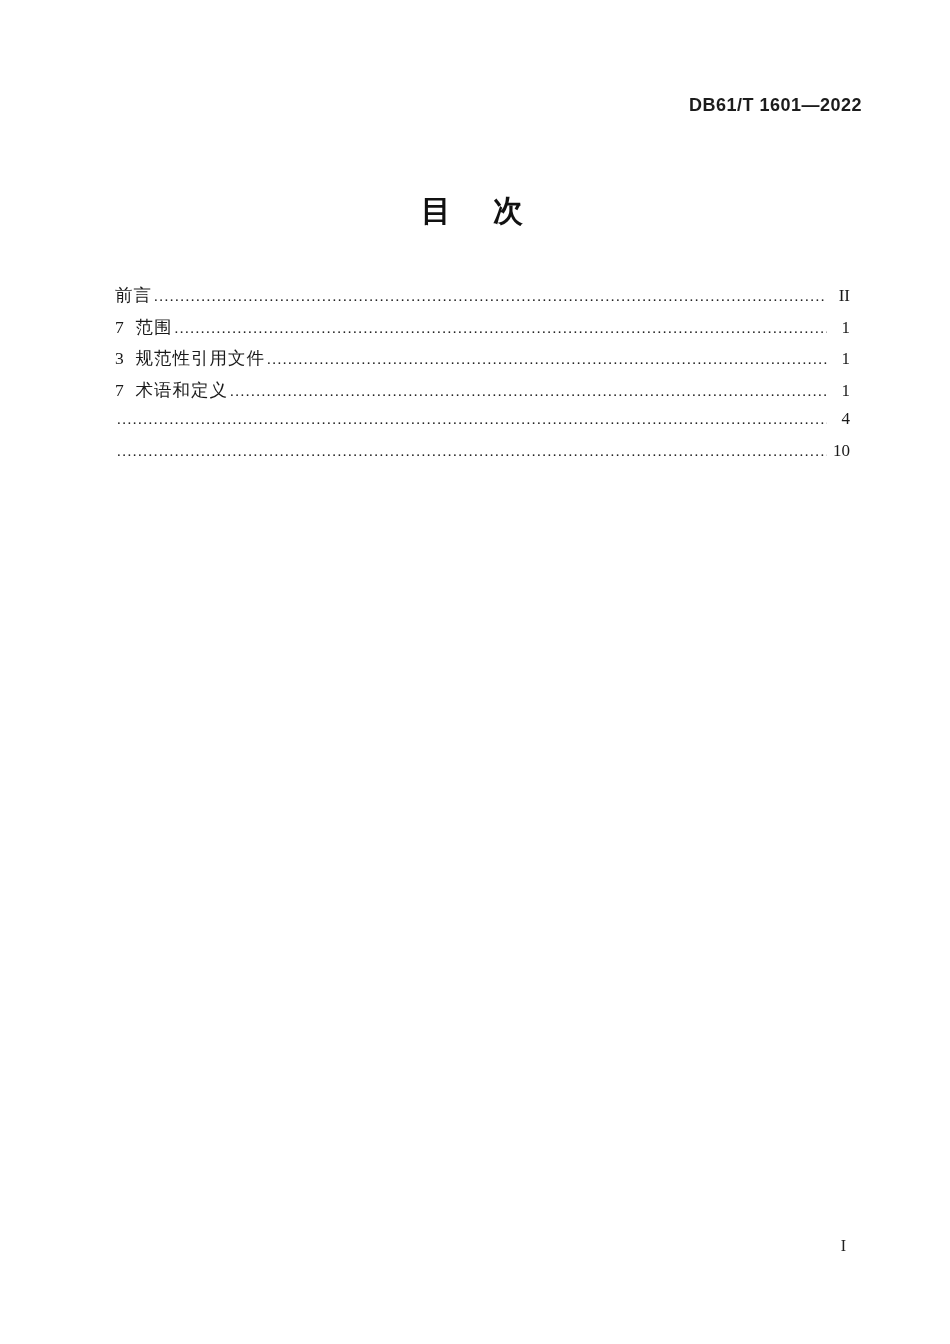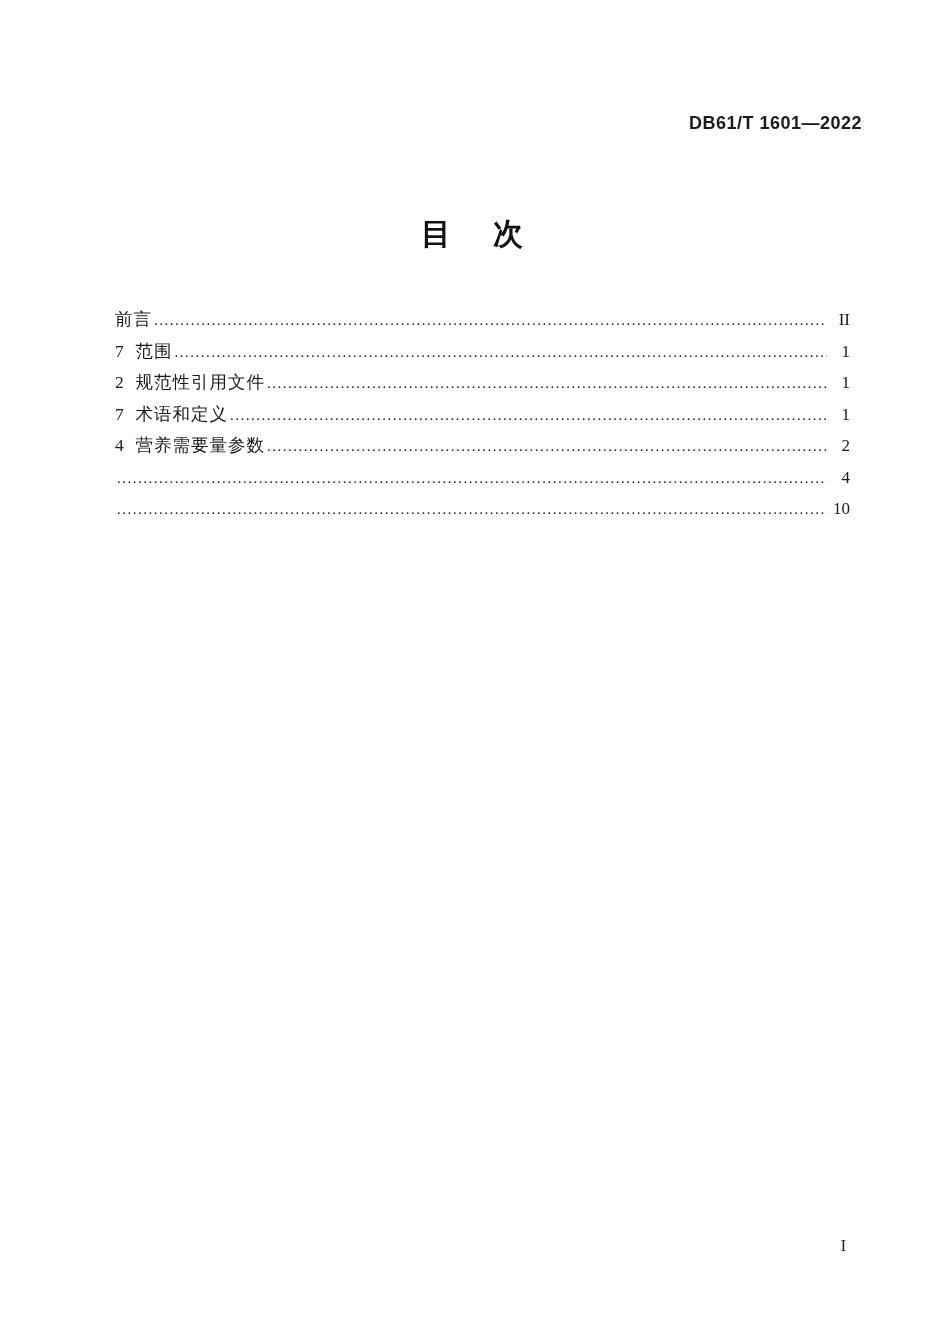--- a/index.html
+++ b/index.html
@@ -12,32 +12,32 @@
     color: #1a1a1a;
     overflow: hidden;
   }
   .page {
     position: absolute;
     inset: 0;
     background: #ffffff;
   }
   .doc-code {
     position: absolute;
-    top: 113px;
+    top: 95px;
     right: 88px;
     font-family: "Liberation Sans", "DejaVu Sans", sans-serif;
     font-weight: 600;
     font-size: 18px;
     letter-spacing: 0.5px;
     color: #1c1c1c;
     white-space: pre;
   }
   .doc-title {
     position: absolute;
-    top: 214px;
+    top: 191px;
     left: 0;
     width: 100%;
     text-align: center;
     font-family: Liberation Sans, sans-serif;
     font-weight: 700;
     font-size: 30px;
     letter-spacing: 6px;
     color: #111;
     white-space: pre;
   }
@@ -71,21 +71,20 @@
     content: "..........................................................................................................................................................................................................................................";
     letter-spacing: 1.5px;
     color: #1a1a1a;
   }
   .toc-page {
     flex: 0 0 auto;
     min-width: 20px;
     text-align: right;
     font-size: 17px;
     white-space: pre;
-    margin-top: 27px;
   }
   .footer-page-num {
     position: absolute;
     top: 1237px;
     right: 104px;
     font-size: 16px;
     color: #222;
   }
 </style>
 </head>
@@ -104,36 +103,31 @@
       <span class="toc-page">II</span>
     </div>
 
     <div class="toc-row">
       <span class="toc-label">7  范围</span>
       <span class="toc-leader"></span>
       <span class="toc-page">1</span>
     </div>
 
     <div class="toc-row">
-      <span class="toc-label">2  规范性引用文件</span>
+      <span class="toc-label">3  规范性引用文件</span>
       <span class="toc-leader"></span>
       <span class="toc-page">1</span>
     </div>
 
     <div class="toc-row">
       <span class="toc-label">7  术语和定义</span>
       <span class="toc-leader"></span>
       <span class="toc-page">1</span>
     </div>
 
-    <div class="toc-row">
-      <span class="toc-label">4  营养需要量参数</span>
-      <span class="toc-leader"></span>
-      <span class="toc-page">2</span>
-    </div>
 
     <div class="toc-row">
       <span class="toc-leader"></span>
       <span class="toc-page">4</span>
     </div>
 
     <div class="toc-row">
       <span class="toc-leader"></span>
       <span class="toc-page">10</span>
     </div>

